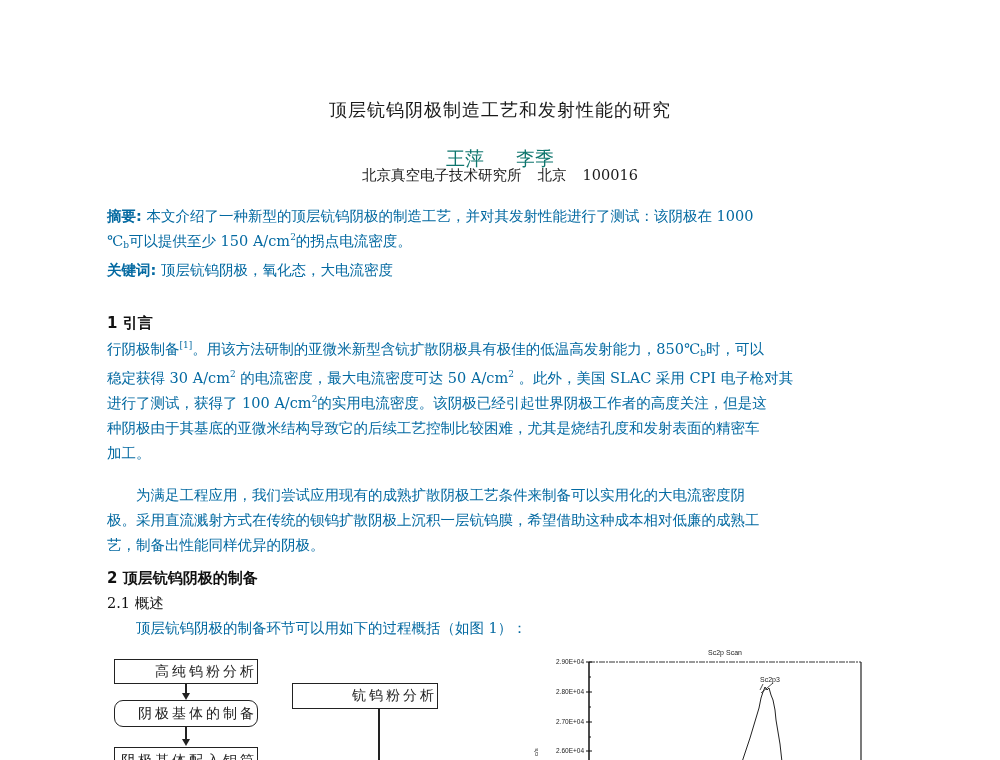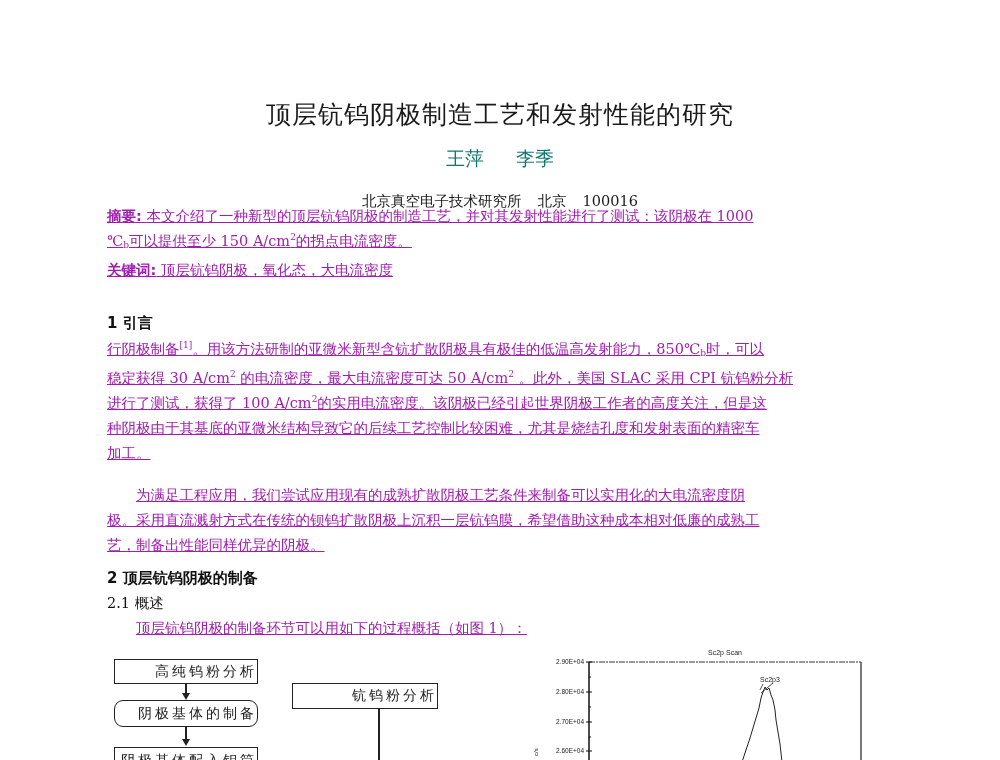--- a/index.html
+++ b/index.html
@@ -5,37 +5,36 @@
     html, body { margin: 0; padding: 0; background: #ffffff; }
     body {
       width: 1000px; height: 760px; overflow: hidden; position: relative;
       font-family: "DejaVu Serif", "Liberation Serif", serif;
       color: #111111;
     }
     .abs { position: absolute; }
     .title {
       left: 0; width: 1000px; top: 98px; text-align: center;
       font-family: "DejaVu Sans", "Liberation Sans", sans-serif;
-      font-size: 25px; letter-spacing: 1px; color: #1a1a1a;
+      font-size: 18px; letter-spacing: 1px; color: #1a1a1a;
     }
     .authors {
       left: 0; width: 1000px; top: 146px; text-align: center;
       font-size: 19px; word-spacing: 28px; color: #0f766e;
     }
     .authors span { margin: 0 16px; }
     .affil {
-      left: 0; width: 1000px; top: 192px; text-align: center;
+      left: 0; width: 1000px; top: 166px; text-align: center;
       font-size: 14.5px; color: #1a1a1a;
     }
     .affil span { margin: 0 8px; }
     .text-block {
       left: 107px; width: 795px;
-      font-size: 14.5px; line-height: 25px; color: #a21caf;
+      font-size: 14.5px; line-height: 25px; color: #0369a1;
       text-align: justify;
-      text-decoration: underline;
     }
     .bold { font-weight: bold; font-family: "DejaVu Sans", "Liberation Sans", sans-serif; }
     .indent { text-indent: 29px; }
     sup { font-size: 9px; line-height: 0; }
     .sub { font-size: 9px; vertical-align: -2px; }
     .heading {
       left: 107px; font-size: 15px; font-weight: bold;
       font-family: "DejaVu Sans", "Liberation Sans", sans-serif;
     }
     .subheading { left: 107px; font-size: 14.5px; }
@@ -67,21 +66,21 @@
 
 <div class="abs text-block" style="top:204px;">
   <div><span class="bold">摘要:</span> <span>本文介绍了一种新型的顶层钪钨阴极的制造工艺，并对其发射性能进行了测试：该阴极在 1000</span></div>
   <div><span>℃</span><span class="sub">b</span><span>可以提供至少 150 A/cm</span><sup>2</sup><span>的拐点电流密度。</span></div>
   <div><span class="bold">关键词:</span> <span>顶层钪钨阴极，氧化态，大电流密度</span></div>
 </div>
 
 <div class="abs heading" style="top:314px;">1  引言</div>
 <div class="abs text-block" style="top:337px;">
   <div><span>行阴极制备</span><sup>[1]</sup><span>。用该方法研制的亚微米新型含钪扩散阴极具有极佳的低温高发射能力，850℃</span><span class="sub">b</span><span>时，可以</span></div>
-  <div><span>稳定获得 30 A/cm</span><sup>2</sup><span> 的电流密度，最大电流密度可达 50 A/cm</span><sup>2</sup><span> 。此外，美国 SLAC 采用 CPI 钪钨粉分析</span></div>
+  <div><span>稳定获得 30 A/cm</span><sup>2</sup><span> 的电流密度，最大电流密度可达 50 A/cm</span><sup>2</sup><span> 。此外，美国 SLAC 采用 CPI 电子枪对其</span></div>
   <div><span>进行了测试，获得了 100 A/cm</span><sup>2</sup><span>的实用电流密度。该阴极已经引起世界阴极工作者的高度关注，但是这</span></div>
   <div>种阴极由于其基底的亚微米结构导致它的后续工艺控制比较困难，尤其是烧结孔度和发射表面的精密车</div>
   <div>加工。</div>
 </div>
 <div class="abs text-block" style="top:483px;">
   <div class="indent">为满足工程应用，我们尝试应用现有的成熟扩散阴极工艺条件来制备可以实用化的大电流密度阴</div>
   <div>极。采用直流溅射方式在传统的钡钨扩散阴极上沉积一层钪钨膜，希望借助这种成本相对低廉的成熟工</div>
   <div>艺，制备出性能同样优异的阴极。</div>
 </div>
 

